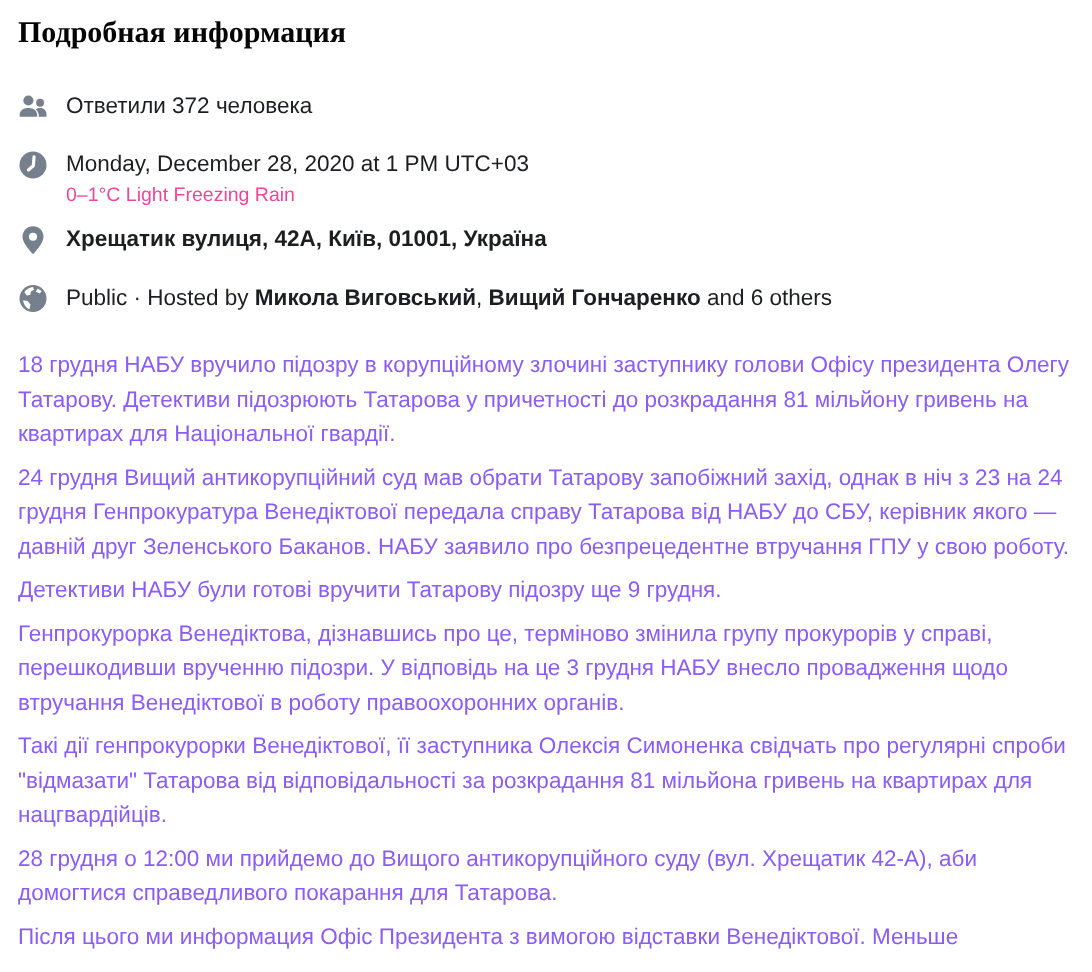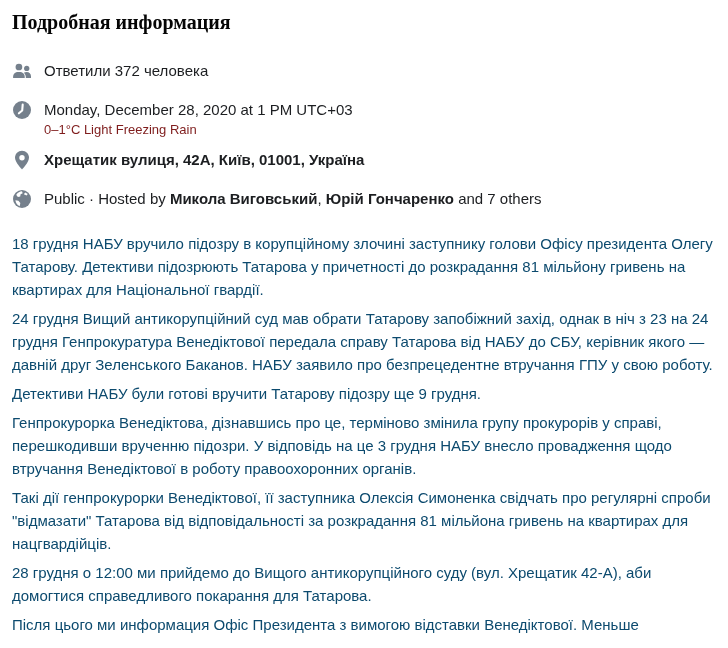--- a/index.html
+++ b/index.html
@@ -47,31 +47,31 @@
   }
   .icon svg { width: 20px; height: 20px; display: block; }
   .row-text {
     font-size: 15px;
     line-height: 20px;
     color: #1c1e21;
   }
   .row-subtext {
     font-size: 13px;
     line-height: 16px;
-    color: #7f1d1d;
+    color: #ec4899;
     margin-top: 2px;
   }
   .semibold { font-weight: 600; }
   .location-link { cursor: pointer; }
   .host-name { font-weight: 600; cursor: pointer; }
   .description {
     margin-top: 23px;
     font-size: 15px;
     line-height: 23px;
-    color: #0c4a6e;
+    color: #8b5cf6;
   }
   .description p {
     margin: 0 0 6px 0;
   }
   .see-less {
     font-weight: 400;
     cursor: pointer;
     white-space: nowrap;
   }
 </style>
@@ -120,21 +120,21 @@
   <div class="info-row m-last">
     <span class="icon">
       <svg viewBox="0 0 20 20" aria-hidden="true">
         <circle cx="10" cy="10" r="9" fill="currentColor"></circle>
         <path fill="#ffffff" d="M4.6 5.2 c1.3-1.6 3.2-2.7 5.4-2.9 l.7 1.9 -2.1 1.1 -.4 2.3 -2.3.4 -1.6-2z"></path>
         <path fill="#ffffff" d="M3.4 11.2 l3 .5 1.9 2.3 -.6 3.2 c-2.3-.9-4-3.1-4.3-6z"></path>
         <path fill="#ffffff" d="M13.2 3.4 l2.6 1.7 -1.3 1.5 -2.7-1.3 1.4-1.9z"></path>
       </svg>
     </span>
     <div class="row-text">
-      <span>Public · Hosted by </span><span class="host-name">Микола Виговський</span><span>, </span><span class="host-name">Юрій Гончаренко</span><span> and 7 others</span>
+      <span>Public · Hosted by </span><span class="host-name">Микола Виговський</span><span>, </span><span class="host-name">Вищий Гончаренко</span><span> and 6 others</span>
     </div>
   </div>
 
   <div class="description">
     <div>
         <p>18 грудня НАБУ вручило підозру в корупційному злочині заступнику голови Офісу президента Олегу Татарову. Детективи підозрюють Татарова у причетності до розкрадання 81 мільйону гривень на квартирах для Національної гвардії.</p>
         <p>24 грудня Вищий антикорупційний суд мав обрати Татарову запобіжний захід, однак в ніч з 23 на 24 грудня Генпрокуратура Венедіктової передала справу Татарова від НАБУ до СБУ, керівник якого — давній друг Зеленського Баканов. НАБУ заявило про безпрецедентне втручання ГПУ у свою роботу.</p>
         <p>Детективи НАБУ були готові вручити Татарову підозру ще 9 грудня.</p>
         <p>Генпрокурорка Венедіктова, дізнавшись про це, терміново змінила групу прокурорів у справі, перешкодивши врученню підозри. У відповідь на це 3 грудня НАБУ внесло провадження щодо втручання Венедіктової в роботу правоохоронних органів.</p>
         <p>Такі дії генпрокурорки Венедіктової, її заступника Олексія Симоненка свідчать про регулярні спроби "відмазати" Татарова від відповідальності за розкрадання 81 мільйона гривень на квартирах для нацгвардійців.</p>

